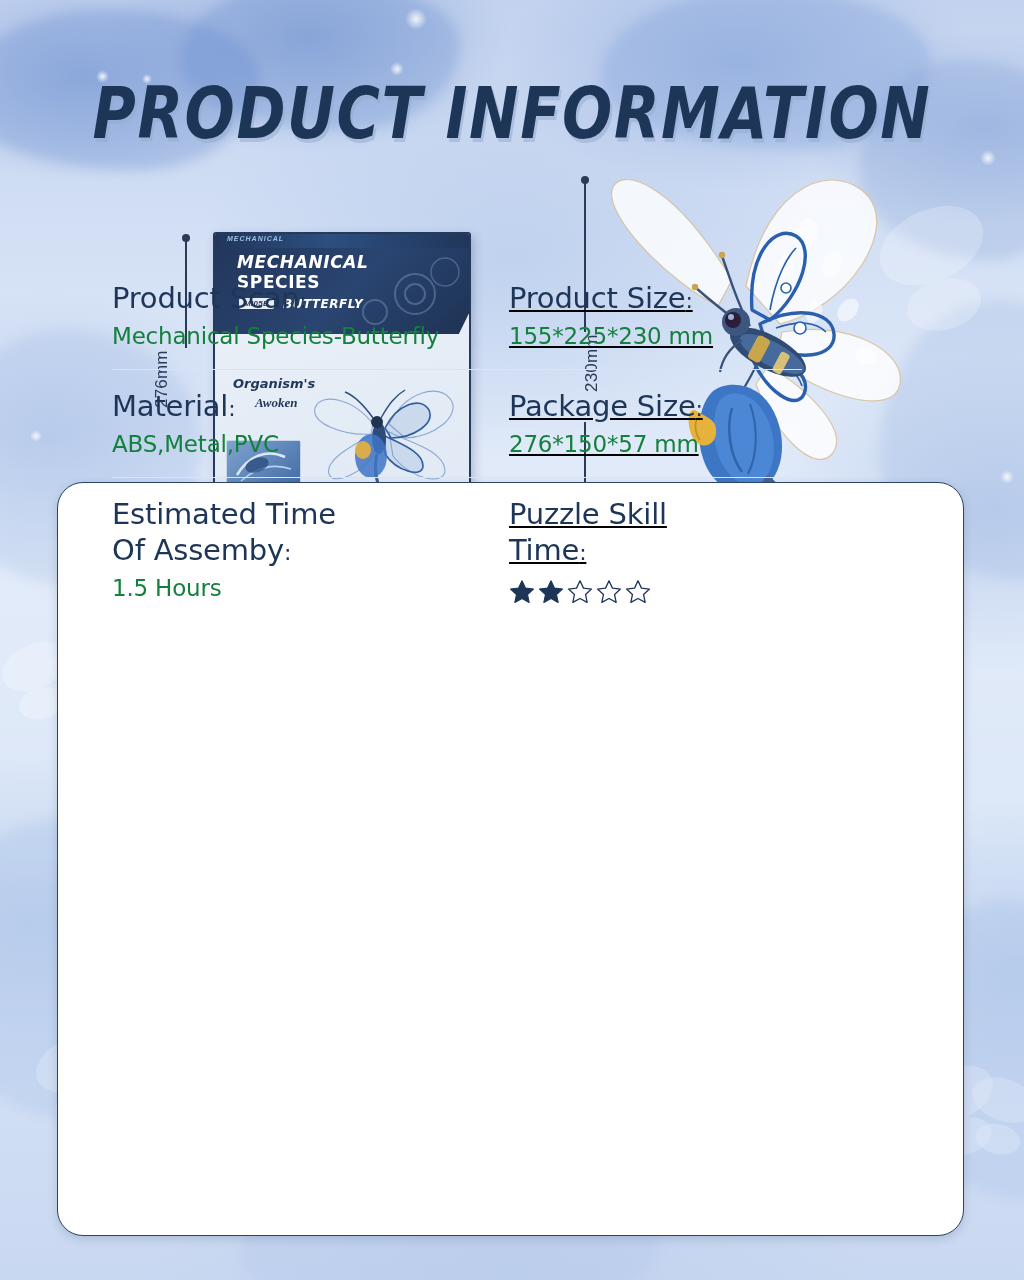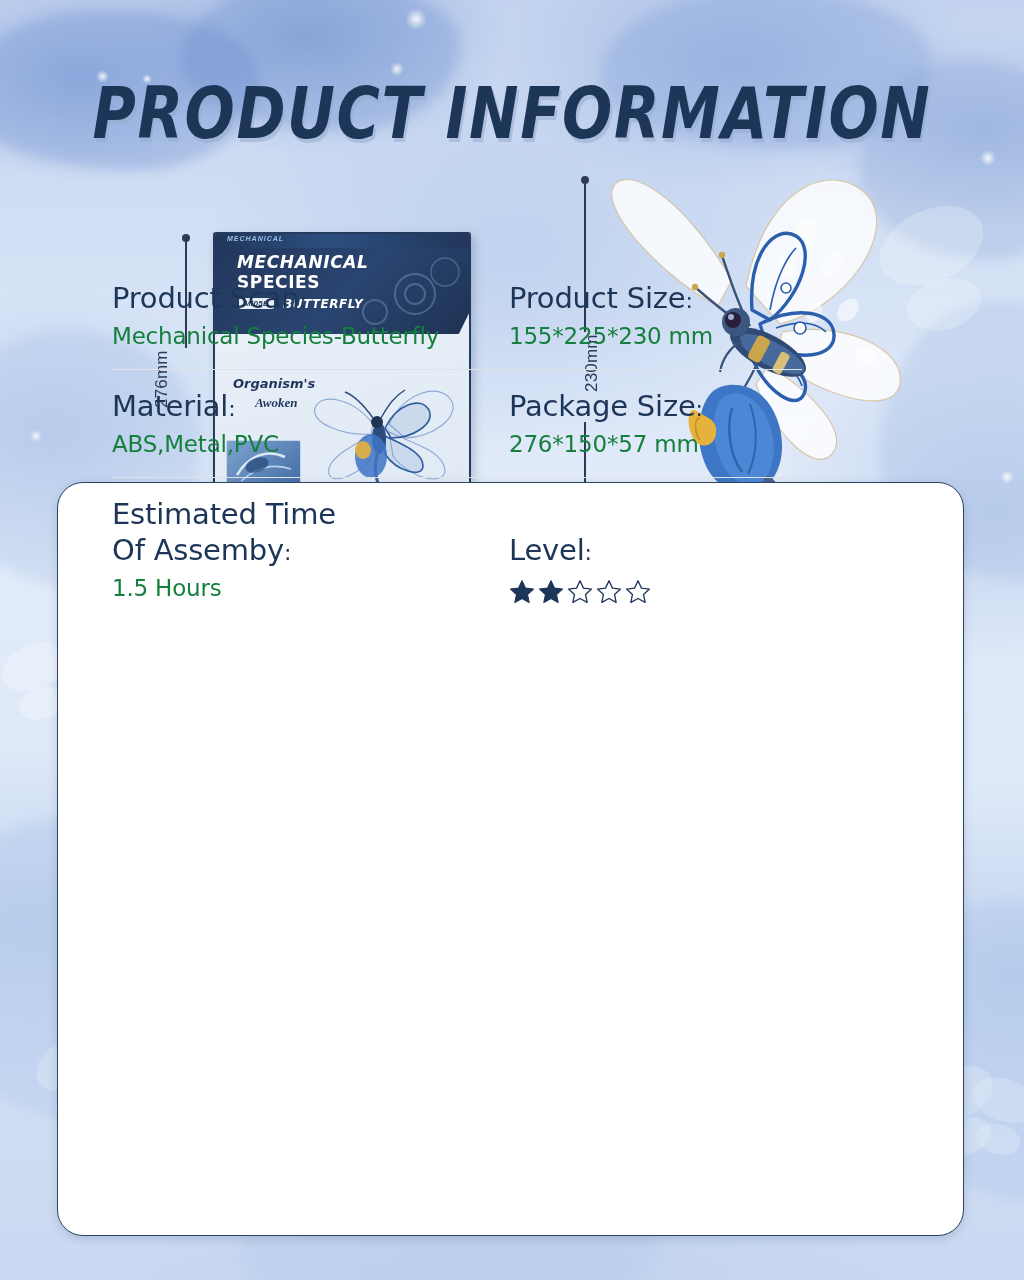--- a/index.html
+++ b/index.html
@@ -271,21 +271,21 @@
   .spec-row {
     display: flex;
     border-bottom: 1px solid #dfe3e9;
   }
   .spec-row:last-child { border-bottom: none; align-items: flex-end; }
   .spec-cell {
     width: 50%;
     box-sizing: border-box;
     padding: 18px 0 16px 0;
   }
-  .spec-cell.right { padding-left: 52px; }
+  .spec-cell.right { padding-left: 52px; text-decoration: underline; }
   .spec-label {
     font-family: "DejaVu Sans", sans-serif;
     font-size: 29px;
     color: #1d3557;
     line-height: 36px;
     letter-spacing: -0.2px;
     font-weight: 400;
   }
   .spec-label .colon { font-size: 22px; }
   .spec-value {
@@ -598,21 +598,22 @@
   <div class="spec-row">
     <div class="spec-cell left">
       <div class="spec-label">
         <div>Estimated Time</div>
         <div><span>Of Assemby</span><span class="colon">:</span></div>
       </div>
       <div class="spec-value">1.5 Hours</div>
     </div>
     <div class="spec-cell right">
       <div class="spec-label">
-        <div><span>Level</span><span class="colon">:</span></div>
+        <div>Puzzle Skill</div>
+        <div><span>Time</span><span class="colon">:</span></div>
       </div>
       <div class="stars" id="skill-stars">
           <svg viewBox="0 0 24 24" width="26" height="26">
             <path d="M12 1.6 L15.2 8.4 L22.6 9.3 L17.1 14.3 L18.6 21.6 L12 18 L5.4 21.6 L6.9 14.3 L1.4 9.3 L8.8 8.4 Z" fill="#1d3557" stroke="#1d3557" stroke-width="1" stroke-linejoin="round"></path>
           </svg>
           <svg viewBox="0 0 24 24" width="26" height="26">
             <path d="M12 1.6 L15.2 8.4 L22.6 9.3 L17.1 14.3 L18.6 21.6 L12 18 L5.4 21.6 L6.9 14.3 L1.4 9.3 L8.8 8.4 Z" fill="#1d3557" stroke="#1d3557" stroke-width="1" stroke-linejoin="round"></path>
           </svg>
           <svg viewBox="0 0 24 24" width="26" height="26">
             <path d="M12 1.6 L15.2 8.4 L22.6 9.3 L17.1 14.3 L18.6 21.6 L12 18 L5.4 21.6 L6.9 14.3 L1.4 9.3 L8.8 8.4 Z" fill="none" stroke="#1d3557" stroke-width="1.2" stroke-linejoin="round"></path>

